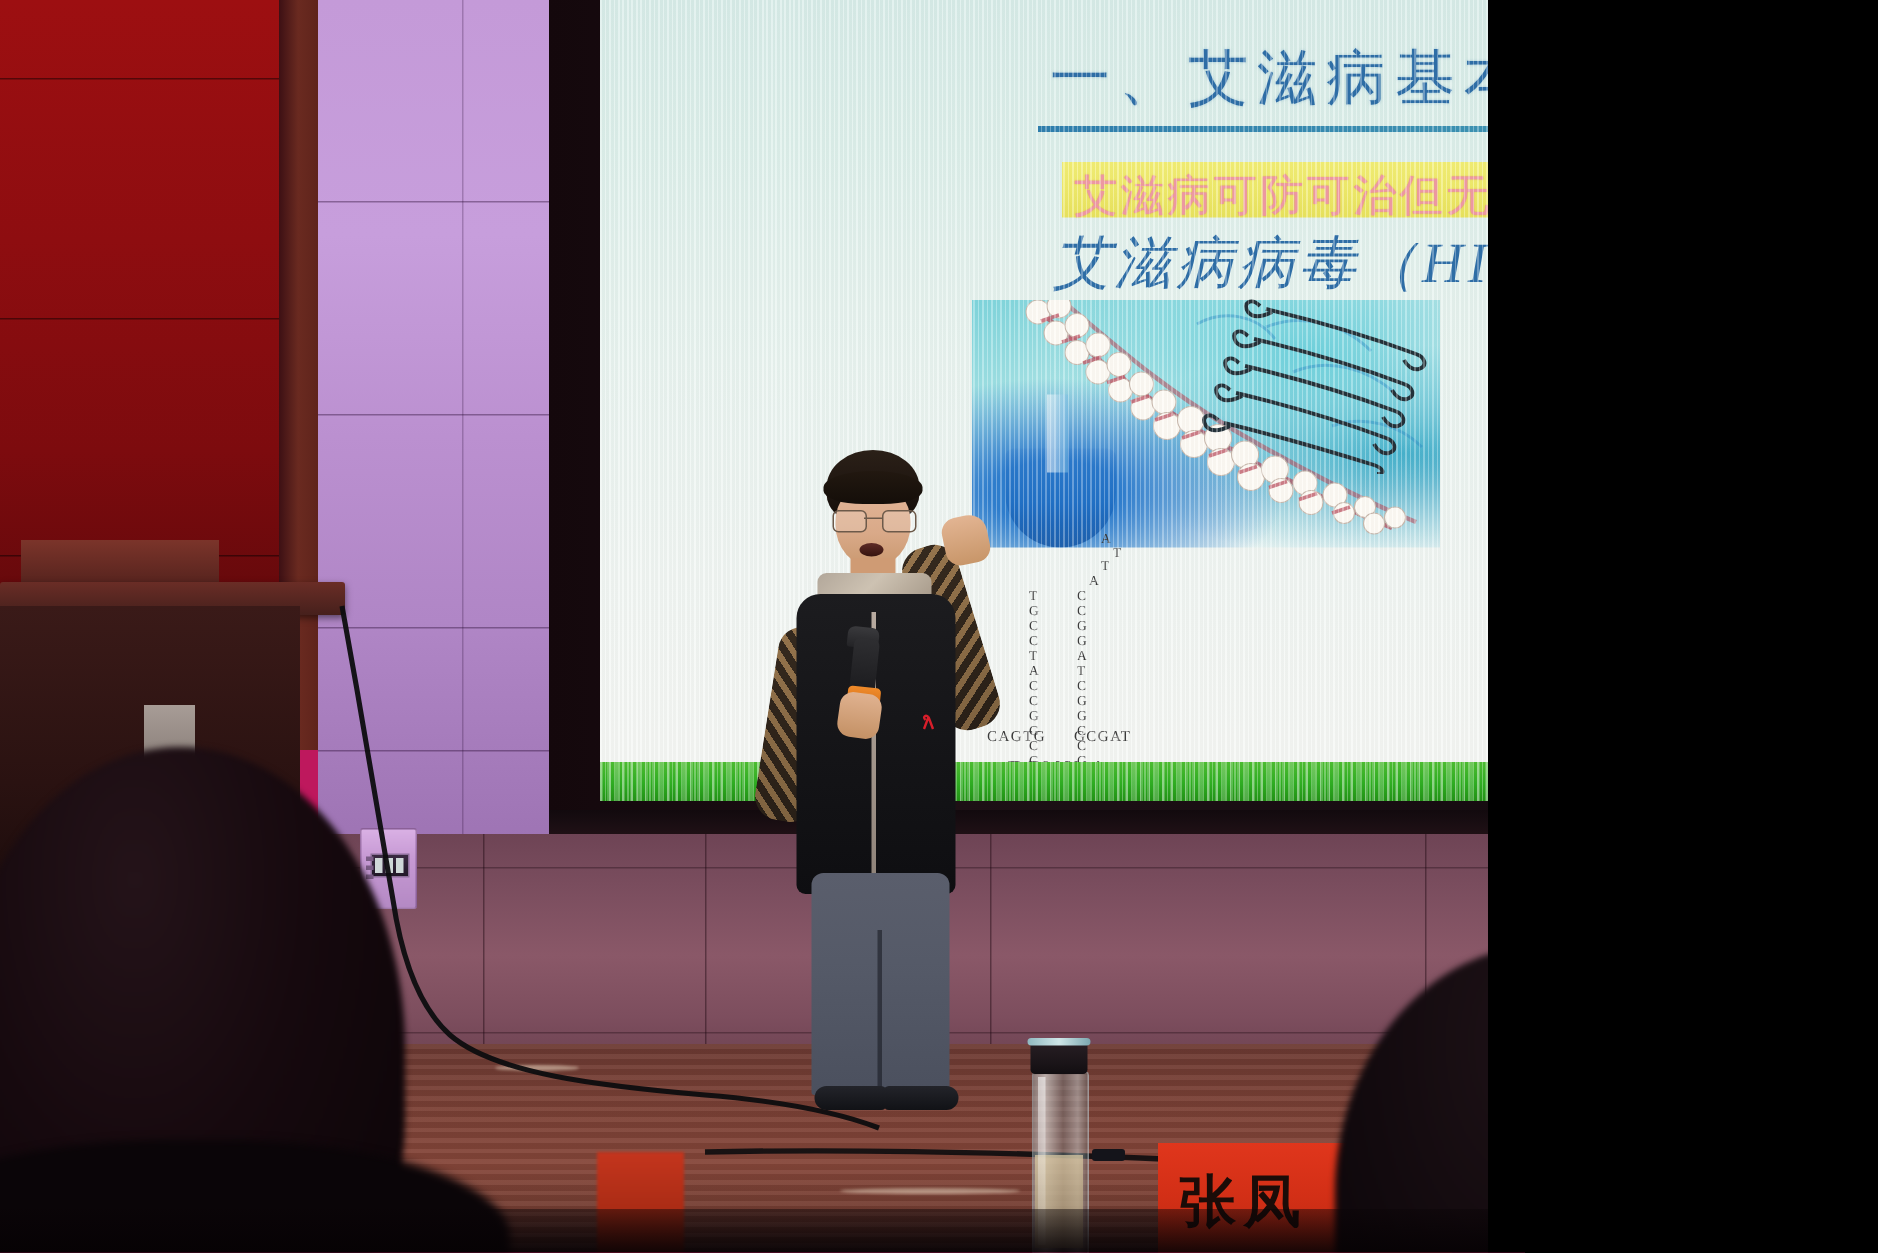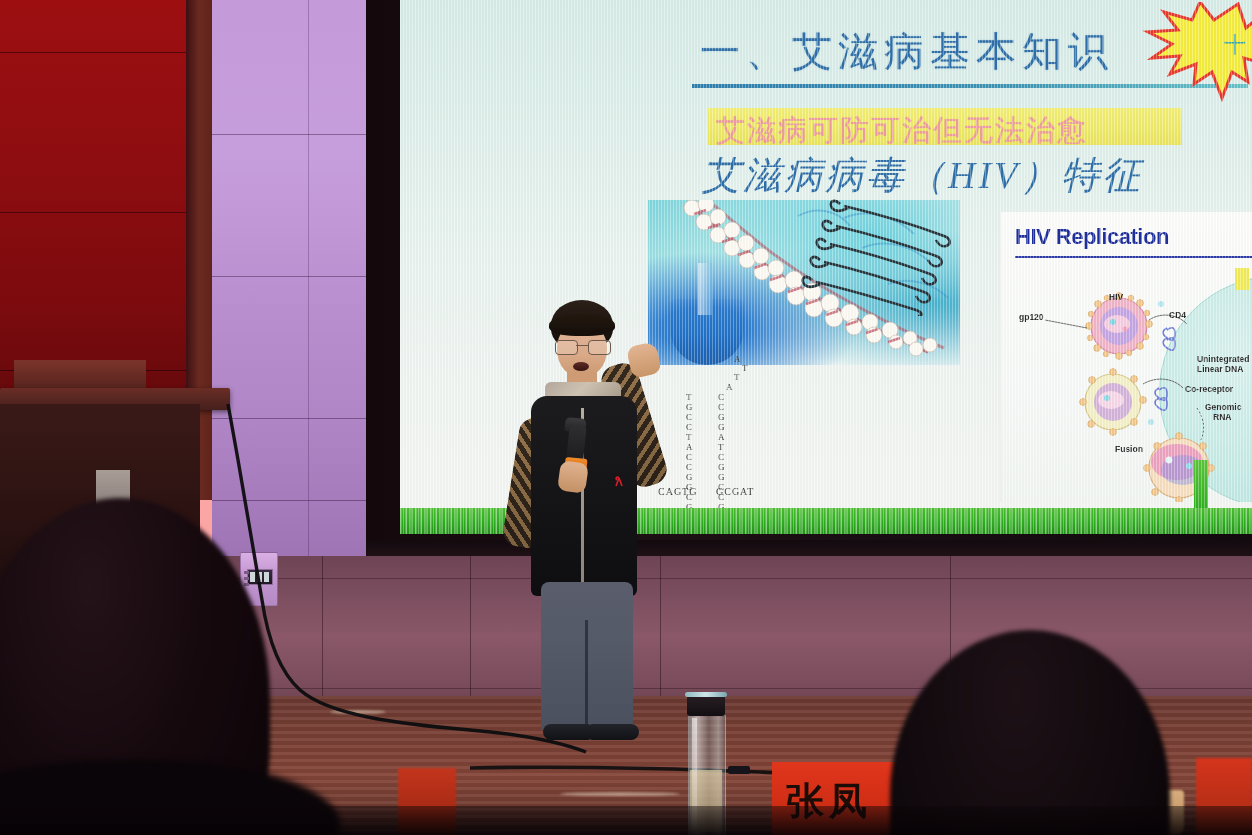--- a/index.html
+++ b/index.html
@@ -1,19 +1,19 @@
 <!DOCTYPE html>
 <html><head>
 <meta charset="utf-8">
 <style>
   html,body{margin:0;padding:0;background:#000;}
   #stage{
-    position:relative;width:1252px;height:835px;overflow:hidden;
+    position:relative;width:992px;height:835px;overflow:hidden;
     font-family:"Liberation Sans","DejaVu Sans",sans-serif;
-    background:#fca5a5;
+    background:#be185d;
   }
   .abs{position:absolute;}
 
   
   #red-wall{left:0;top:0;width:212px;height:500px;
     background:linear-gradient(180deg,#9d0f11 0%,#8e0d10 32%,#7d0b0e 60%,#4e0709 100%);}
   #red-wall .seam{position:absolute;left:0;width:100%;height:1px;background:rgba(0,0,0,.45);}
   #red-wall-pillar{left:186px;top:0;width:32px;height:500px;
     background:linear-gradient(90deg,#3d1014 0%,#6a2a20 40%,#5a2119 100%);}
 

